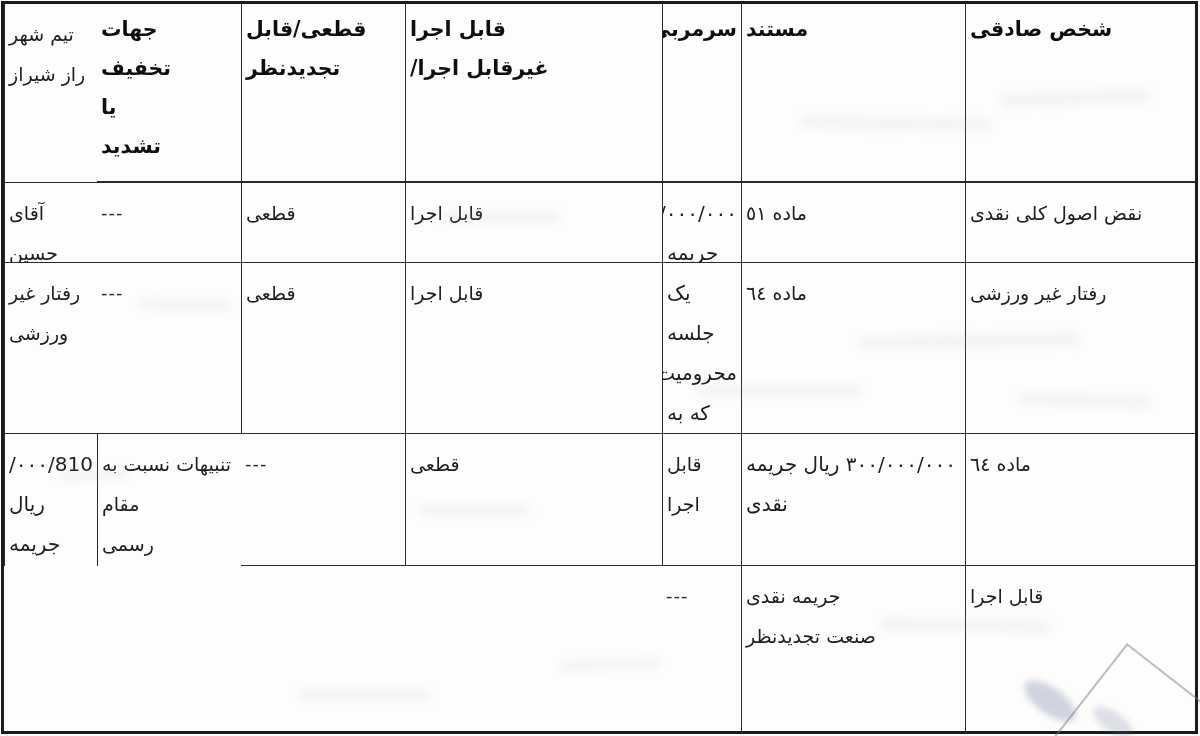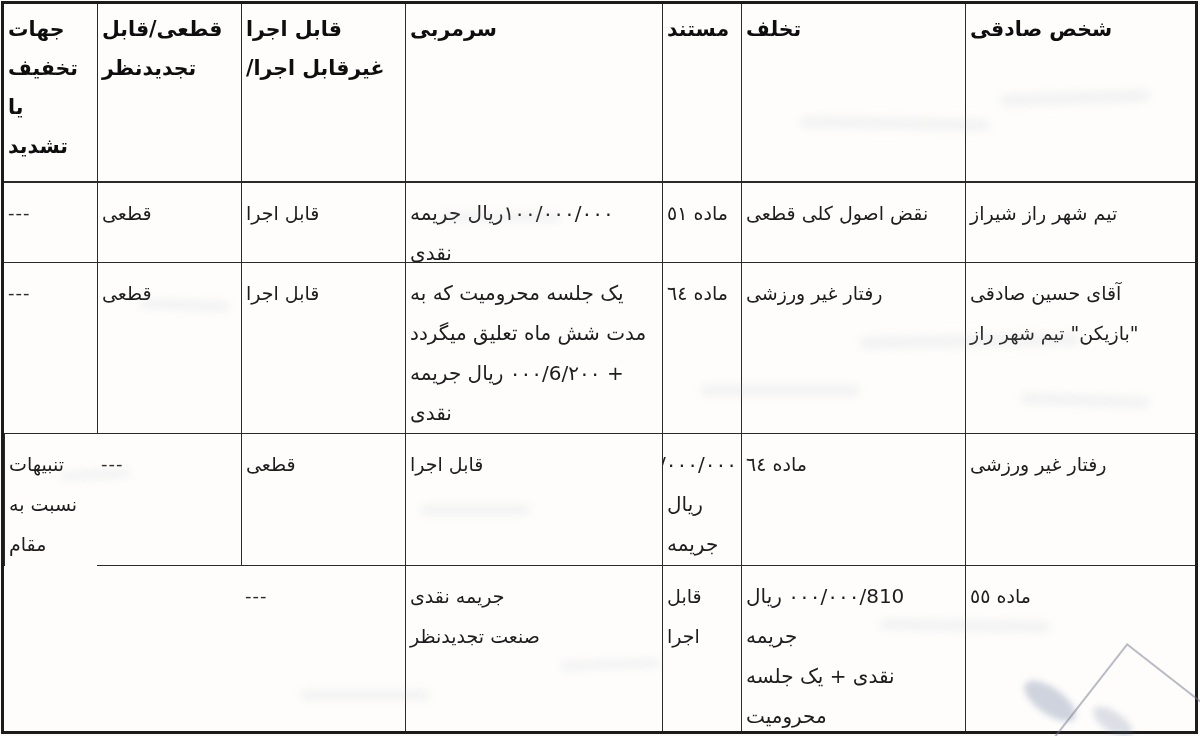--- a/index.html
+++ b/index.html
@@ -58,34 +58,33 @@
     pointer-events:none;
   }
 </style>
 </head>
 <body>
 
 <div class="page">
   <div class="table">
 
     <div class="cell head c1">شخص صادقی</div>
-    <div class="cell head c2">تخلف</div>
     <div class="cell head c3">مستند</div>
     <div class="cell head c4">سرمربی</div>
     <div class="cell head c5">قابل اجرا
 غیرقابل اجرا/</div>
     <div class="cell head c6">قطعی/قابل
 تجدیدنظر</div>
     <div class="cell head c7">جهات
 تخفیف
 یا
 تشدید</div>
 
     <div class="cell c1">تیم شهر راز شیراز</div>
-    <div class="cell c2">نقض اصول کلی قطعی</div>
+    <div class="cell c2">نقض اصول کلی نقدی</div>
     <div class="cell c3">ماده ٥١</div>
     <div class="cell c4 pun">١٠٠/٠٠٠/٠٠٠ریال جریمه
 نقدی</div>
     <div class="cell c5">قابل اجرا</div>
     <div class="cell c6">قطعی</div>
     <div class="cell c7 dash">---</div>
 
     <div class="cell c1">آقای حسین صادقی
 "بازیکن" تیم شهر راز</div>
     <div class="cell c2">رفتار غیر ورزشی</div>
@@ -101,21 +100,20 @@
     <div class="cell c2">رفتار غیر ورزشی</div>
     <div class="cell c3">ماده ٦٤</div>
     <div class="cell c4 pun">٣٠٠/٠٠٠/٠٠٠ ریال جریمه
 نقدی</div>
     <div class="cell c5">قابل اجرا</div>
     <div class="cell c6">قطعی</div>
     <div class="cell c7 dash">---</div>
 
     <div class="cell c2 r4">تنبیهات نسبت به مقام
 رسمی</div>
-    <div class="cell c3 r4">ماده ٥٥</div>
     <div class="cell c4 pun r4">810/٠٠٠/٠٠٠ ریال جریمه
 نقدی + یک جلسه محرومیت
 از ورود به ورزشگاه که به
 مدت شش ماه تعلیق میگردد</div>
     <div class="cell c5 r4">قابل اجرا</div>
     <div class="cell c6 r4">جریمه نقدی
 صنعت تجدیدنظر</div>
     <div class="cell c7 dash r4">---</div>
   </div>
 

